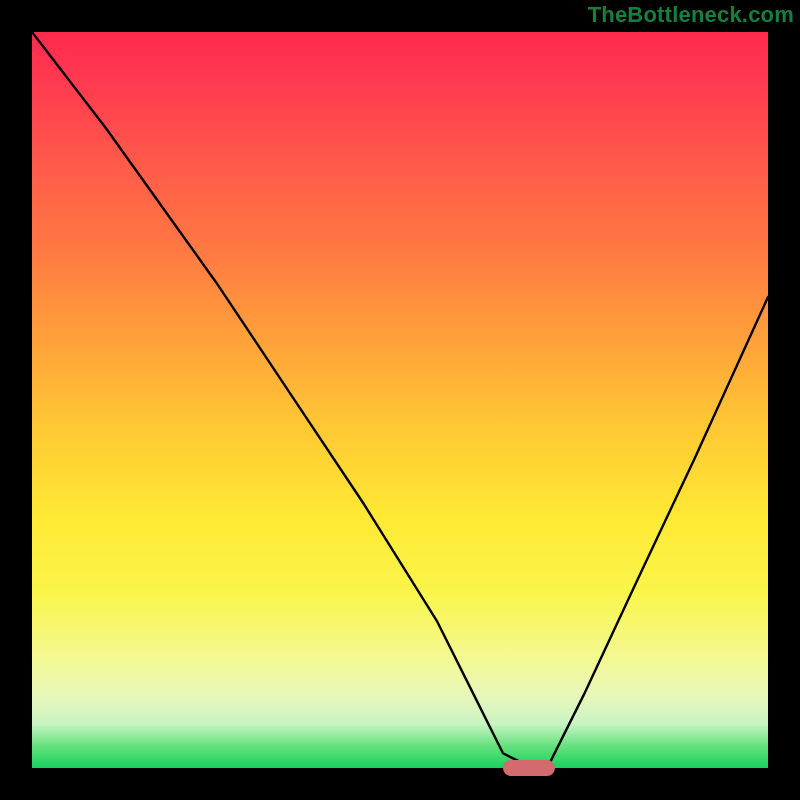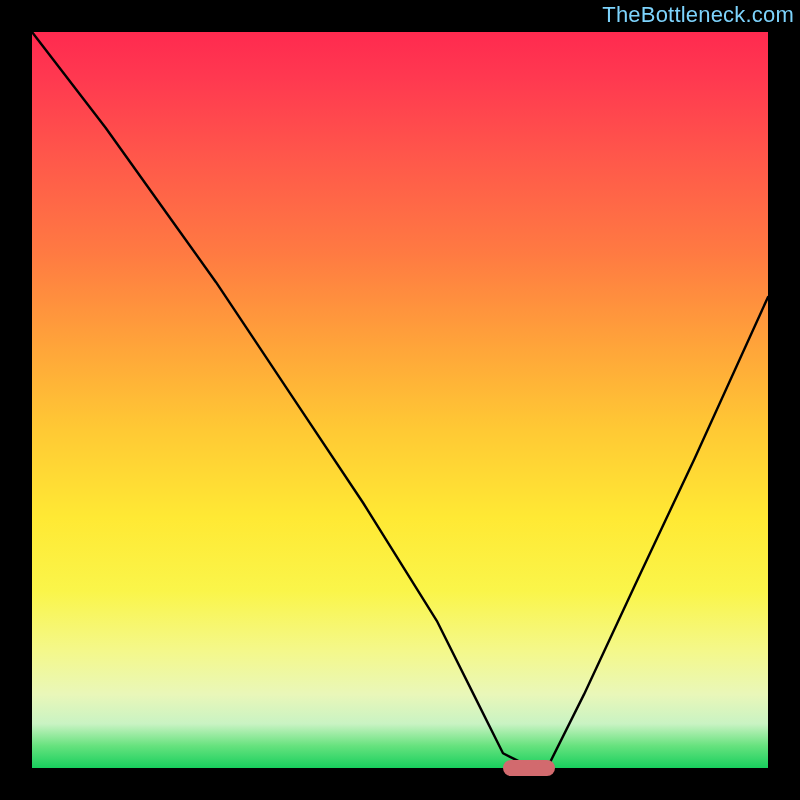--- a/index.html
+++ b/index.html
@@ -9,22 +9,22 @@
     width: 800px;
     height: 800px;
     background: #000;
   }
   .watermark {
     position: absolute;
     top: 2px;
     right: 6px;
     font-family: Arial, Helvetica, sans-serif;
     font-size: 22px;
-    font-weight: 400;
-    color: #7dd3fc;
+    font-weight: 700;
+    color: #15803d;
     letter-spacing: 0.2px;
     z-index: 5;
   }
   .plot {
     position: absolute;
     left: 32px;
     top: 32px;
     width: 736px;
     height: 736px;
     background: linear-gradient(

